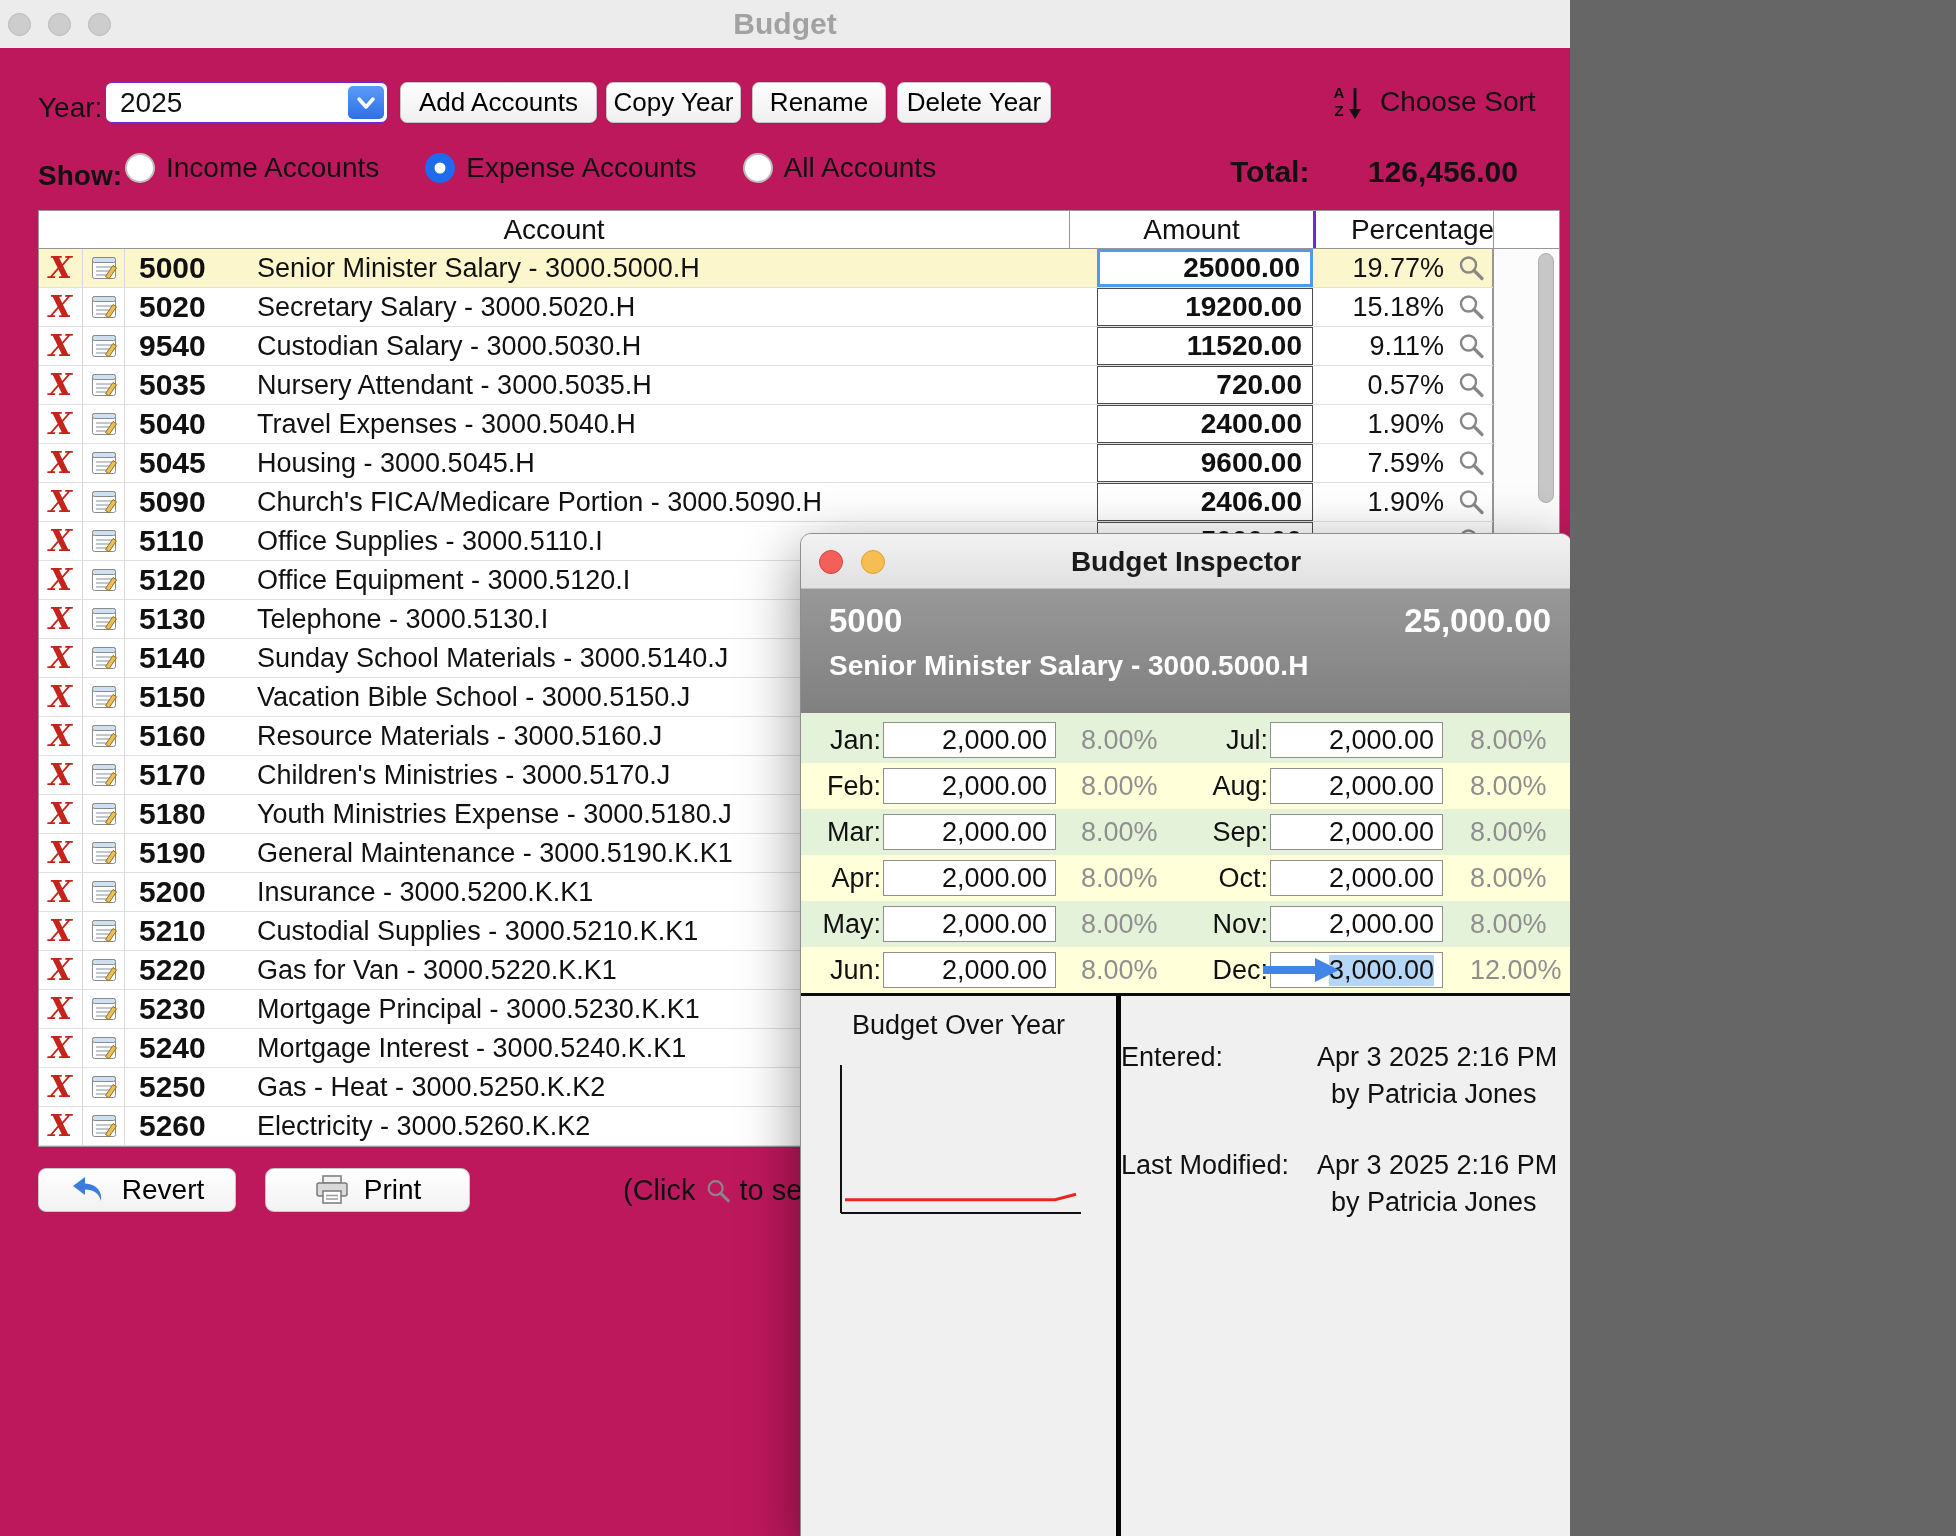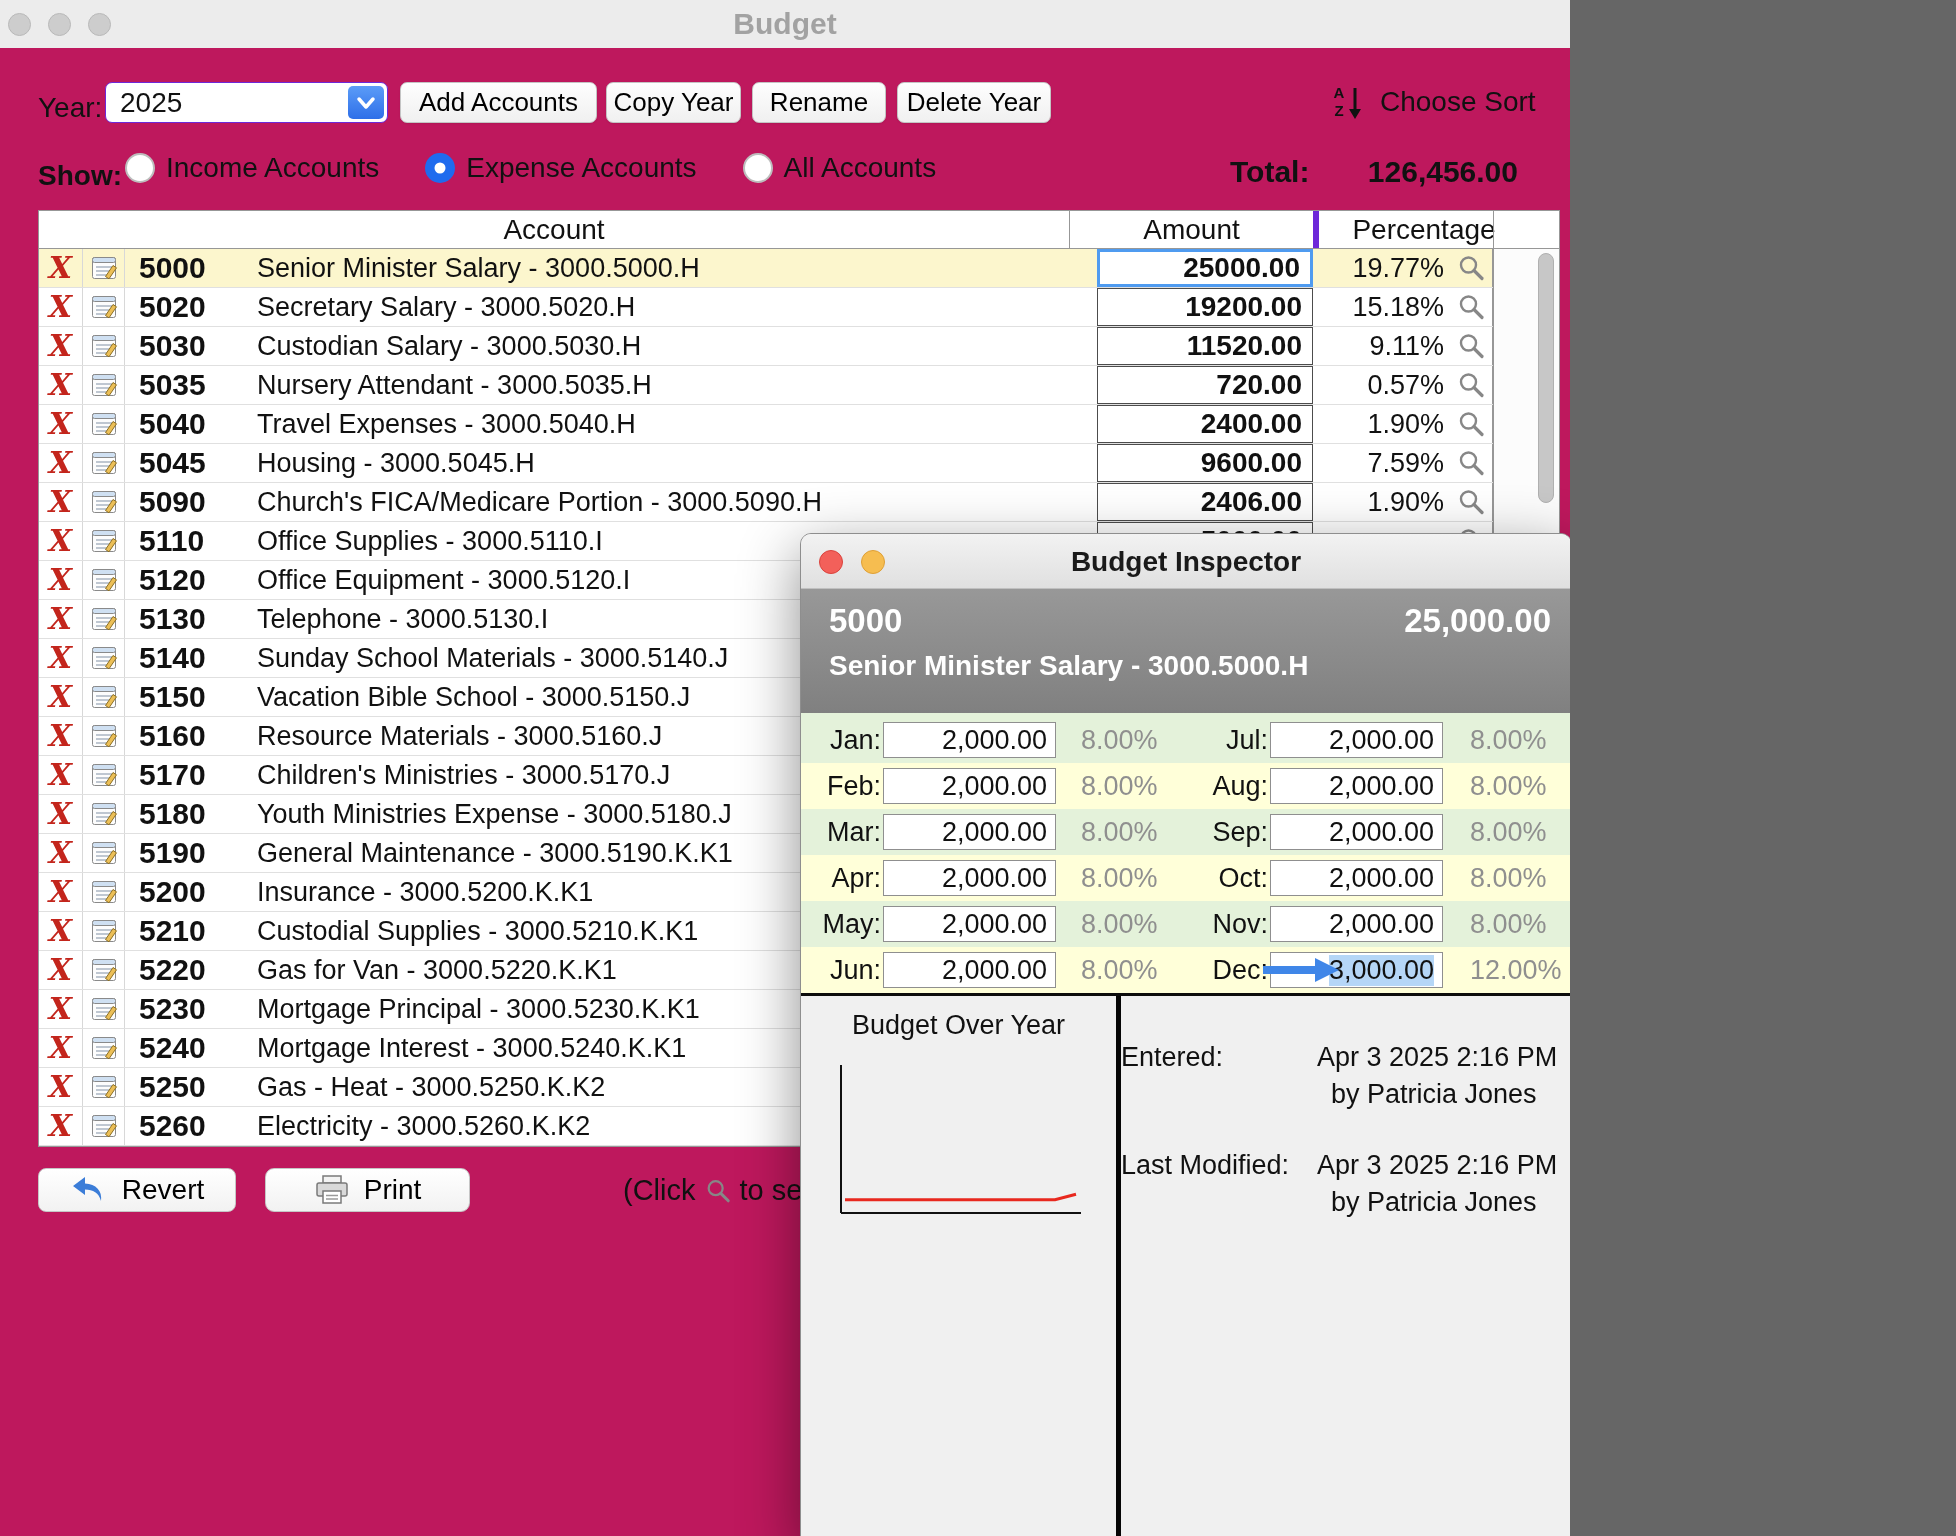--- a/index.html
+++ b/index.html
@@ -40,21 +40,21 @@
   #total-label{position:absolute;left:1230px;top:155px;font-size:30px;font-weight:bold;}
   #total-value{position:absolute;left:1340px;top:155px;width:178px;text-align:right;font-size:30px;font-weight:bold;}
 
   
   #table{position:absolute;left:38px;top:210px;width:1522px;height:937px;background:#fff;border:1px solid #979797;}
   .thead{display:grid;grid-template-columns:44px 42px 118px 826px 244px 180px 66px;height:38px;
     border-bottom:1px solid #979797;font-size:28px;}
   .th{display:flex;align-items:center;justify-content:center;}
   .th-account{grid-column:1/5;}
   .th-amount{grid-column:5;border-left:1px solid #979797;}
-  .th-pct{grid-column:6;border-left:6px solid #6d28d9;padding-left:36px;}
+  .th-pct{grid-column:6;border-left:3px solid #6d28d9;padding-left:36px;}
   .th-scroll{grid-column:7;border-left:1px solid #979797;}
   .trow{display:grid;grid-template-columns:44px 42px 118px 826px 244px 180px;height:39px;
     border-bottom:1px solid #e0e0e0;position:relative;}
   .trow.selected{background:#fcf6cd;}
   .c{display:flex;align-items:center;}
   .c-del{justify-content:center;border-right:1px solid #d8d8d8;}
   .xglyph{font-family:"DejaVu Serif",serif;font-style:italic;font-weight:bold;font-size:30px;color:#c3251c;line-height:1;}
   .c-edit{justify-content:center;border-right:1px solid #d8d8d8;}
   .c-num{padding-left:14px;font-size:30px;font-weight:bold;}
   .c-nm{padding-left:14px;font-size:27px;}
@@ -236,21 +236,21 @@
           <div class="c c-edit">
             <svg width="30" height="30" viewBox="0 0 30 30">
               <rect x="3.5" y="4.5" width="23" height="21" rx="2" fill="#fdfdfd" stroke="#8a8a8a"></rect>
               <rect x="3.5" y="4.5" width="23" height="5" rx="2" fill="#cfe0f2" stroke="#8a8a8a"></rect>
               <line x1="7" y1="14" x2="23" y2="14" stroke="#aab4c2" stroke-width="1.5"></line>
               <line x1="7" y1="18" x2="23" y2="18" stroke="#aab4c2" stroke-width="1.5"></line>
               <line x1="7" y1="22" x2="18" y2="22" stroke="#aab4c2" stroke-width="1.5"></line>
               <path d="M16.5 23.5 L24 12.5 L27.5 14.8 L20 25.8 Z" fill="#ecbf57" stroke="#8d6f22"></path>
             </svg>
           </div>
-          <div class="c c-num">5030</div>
+          <div class="c c-num">9540</div>
           <div class="c c-nm">Custodian Salary - 3000.5030.H</div>
           <div class="c c-amt">
             <div class="amt-box">11520.00</div>
           </div>
           <div class="c c-pct">
             <span class="pct-val">9.11%</span>
             <svg class="mag" width="30" height="30" viewBox="0 0 30 30">
               <circle cx="12.5" cy="12" r="7.5" fill="none" stroke="#878787" stroke-width="2.4"></circle>
               <line x1="18" y1="17.5" x2="26" y2="25.5" stroke="#878787" stroke-width="3.2" stroke-linecap="round"></line>
             </svg>

